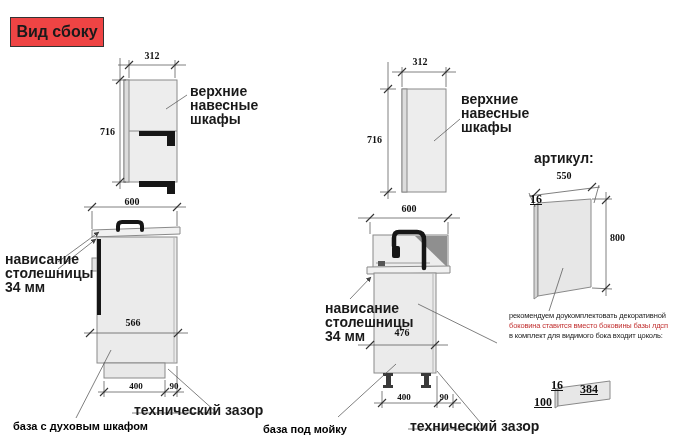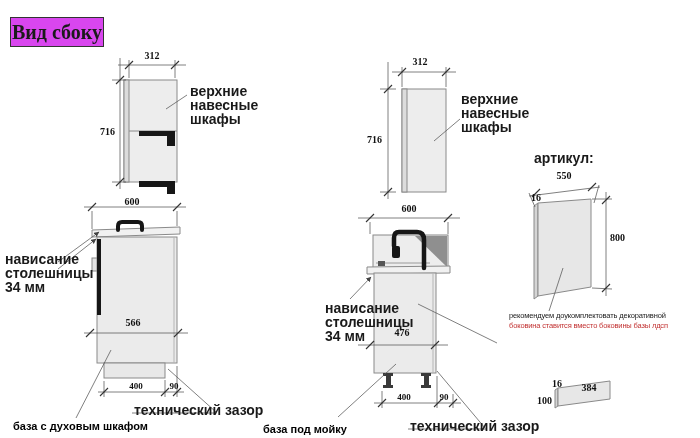--- a/index.html
+++ b/index.html
@@ -2,25 +2,25 @@
 <html><head>
 <meta charset="utf-8">
 <style>
   html,body{margin:0;padding:0;background:#fff;}
   #stage{position:relative;width:700px;height:438px;background:#ffffff;overflow:hidden;
          font-family:"Liberation Sans",sans-serif;color:#1a1a1a;}
   #stage svg{position:absolute;left:0;top:0;}
   .abs{position:absolute;}
   .titlebox{left:10px;top:17px;width:92px;height:28px;border:1.5px solid #333;
             display:flex;align-items:center;justify-content:center;
-            font-size:20px;font-weight:bold;background:#d946ef;font-family:Liberation Serif, serif;}
+            font-size:16px;font-weight:bold;background:#ef4444;}
   .dim{font-family:"Liberation Serif",serif;font-weight:bold;font-size:10px;color:#111;
        text-align:center;white-space:nowrap;}
   .dim.sm{font-size:9px;}
-  .dim.xs{font-size:10px;}
+  .dim.xs{font-size:12px;text-decoration:underline;}
   .dim.right{text-align:right;}
   .dim.left{text-align:left;}
   .lbl{font-size:14px;font-weight:bold;color:#1a1a1a;line-height:14px;}
   .lbl.nw{white-space:nowrap;}
   .big{font-size:11px;font-weight:bold;color:#000;white-space:nowrap;}
   .note{width:192px;font-size:7.5px;font-weight:normal;letter-spacing:-0.15px;line-height:9.8px;}
   .note div{white-space:nowrap;}
   .note .red{color:#c23232;}
 </style>
 </head>
@@ -224,15 +224,16 @@
   <div class="abs lbl nw" style="left:134px;top:403px;">технический зазор</div>
   <div class="abs lbl nw" style="left:410px;top:419px;">технический зазор</div>
   <div class="abs lbl nw" style="left:534px;top:151px;">артикул:</div>
 
   <div class="abs big" style="left:13px;top:420px;">база с духовым шкафом</div>
   <div class="abs big" style="left:263px;top:423px;">база под мойку</div>
 
   <div class="abs note" style="left:509px;top:311px;">
     <div>рекомендуем доукомплектовать декоративной</div>
     <div class="red">боковина ставится вместо боковины базы лдсп</div>
+    <div>в комплект для видимого бока входит цоколь:</div>
   </div>
 
 </div>
 
 </body></html>

